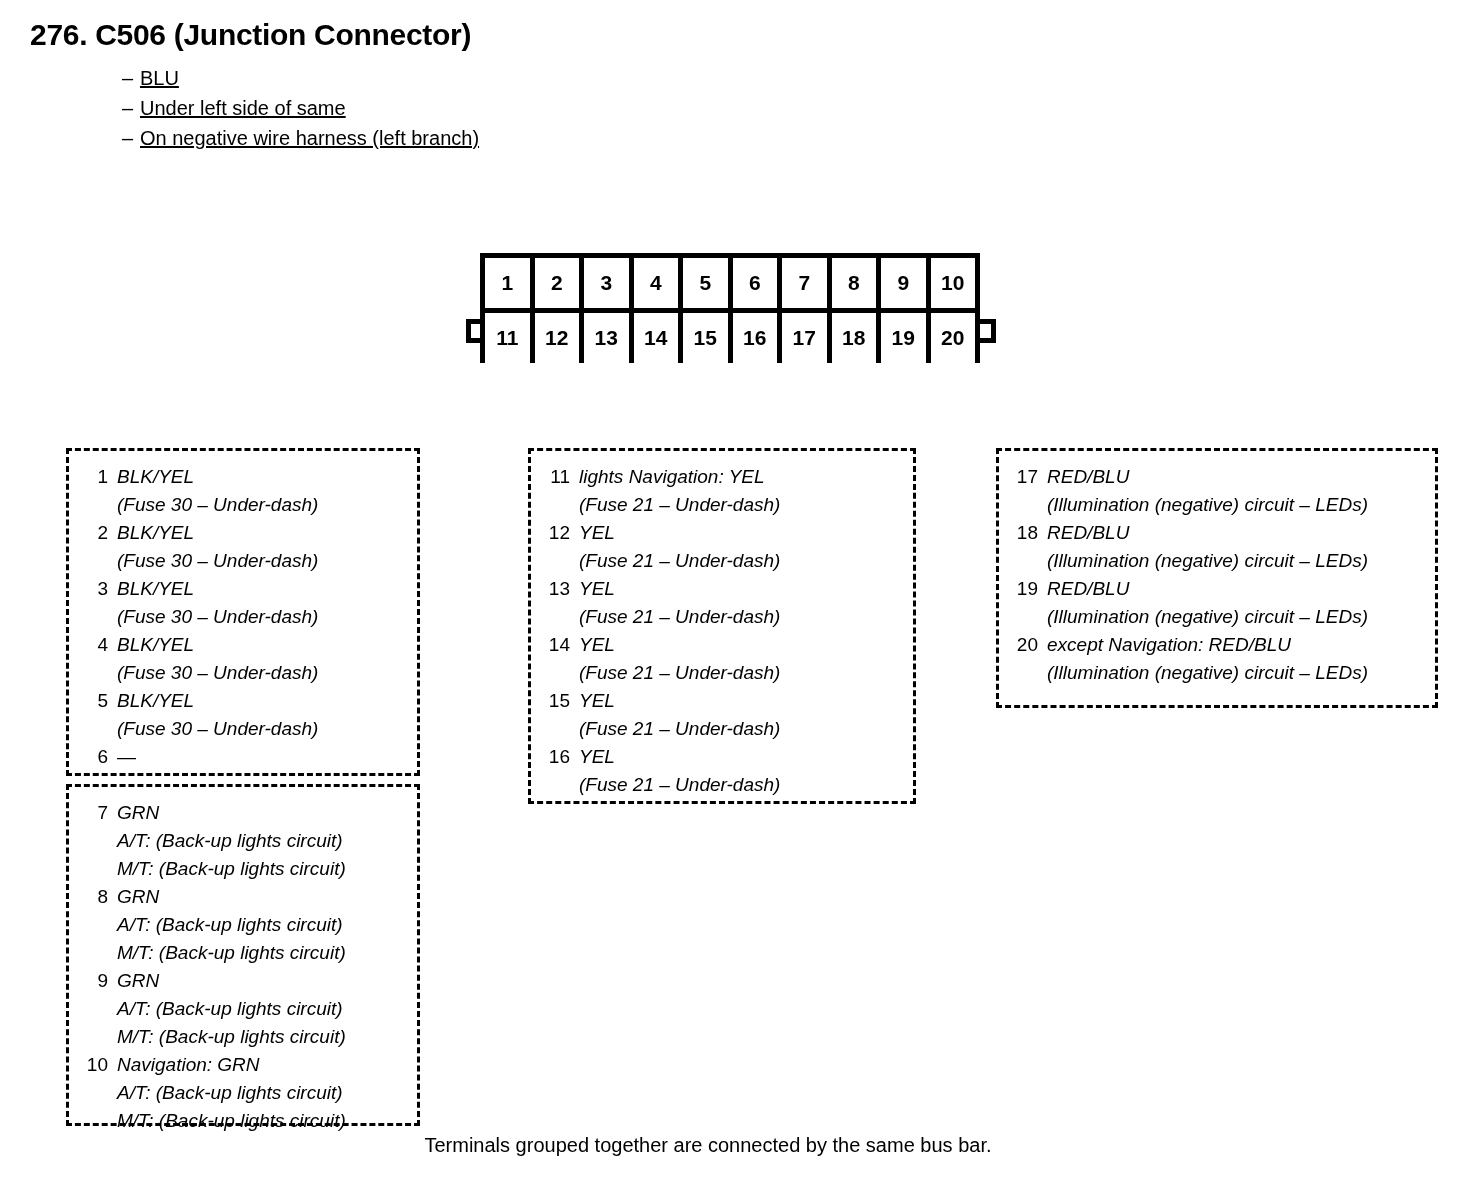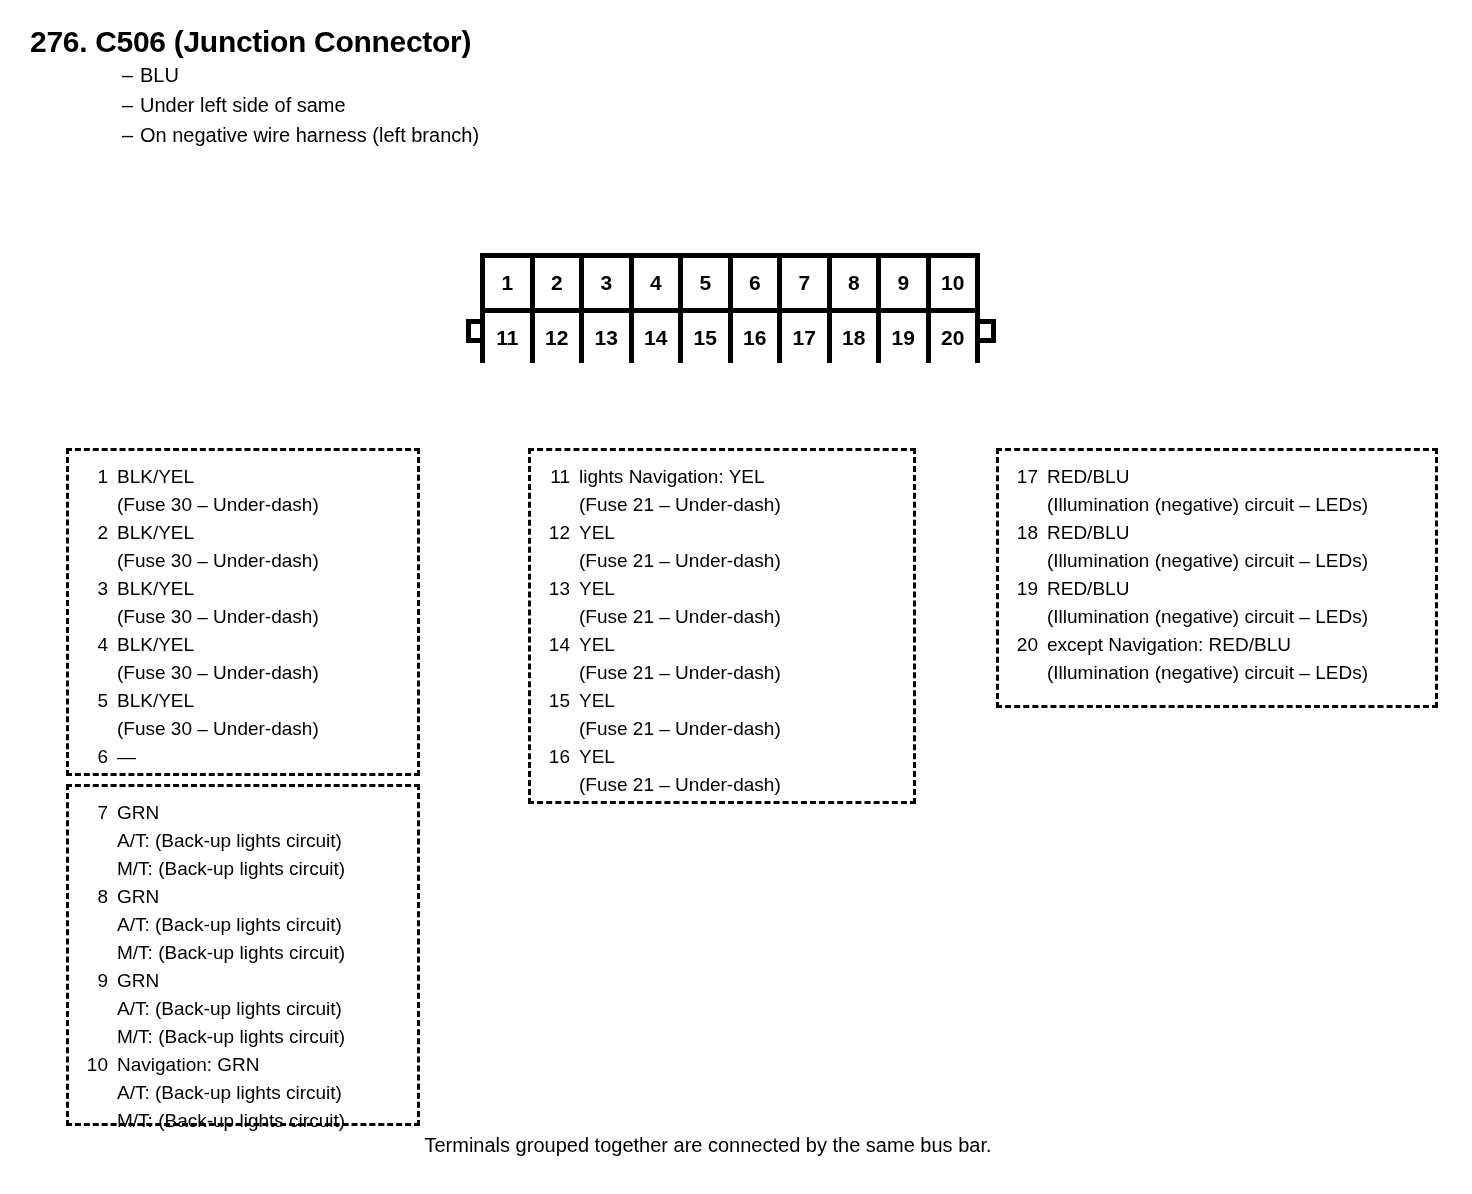--- a/index.html
+++ b/index.html
@@ -13,33 +13,34 @@
     position: relative;
     font-family: "Liberation Sans", sans-serif;
     color: #000000;
     overflow: hidden;
   }
 
   
   #header {
     position: absolute;
     left: 30px;
-    top: 24px;
+    top: 17px;
     width: 1000px;
   }
   #title {
     font-size: 30px;
     font-weight: bold;
     letter-spacing: -0.3px;
     line-height: 36px;
     white-space: nowrap;
   }
   #bullets {
-    margin-top: 0;
+    margin-top: 10px;
     margin-left: 92px;
+    text-decoration: underline;
   }
   .bullet-row {
     font-size: 20px;
     line-height: 30px;
     white-space: nowrap;
   }
   .bullet-dash {
     display: inline-block;
     width: 18px;
   }
@@ -131,20 +132,21 @@
     box-sizing: border-box;
     white-space: nowrap;
   }
   .pin-lines {
     flex: 1;
   }
   .pin-line {
     font-size: 19px;
     line-height: 28px;
     white-space: nowrap;
+    font-style: italic;
   }
 
   
   #footer-note {
     position: absolute;
     left: 0;
     top: 1134px;
     width: 1416px;
     text-align: center;
     font-size: 20px;

